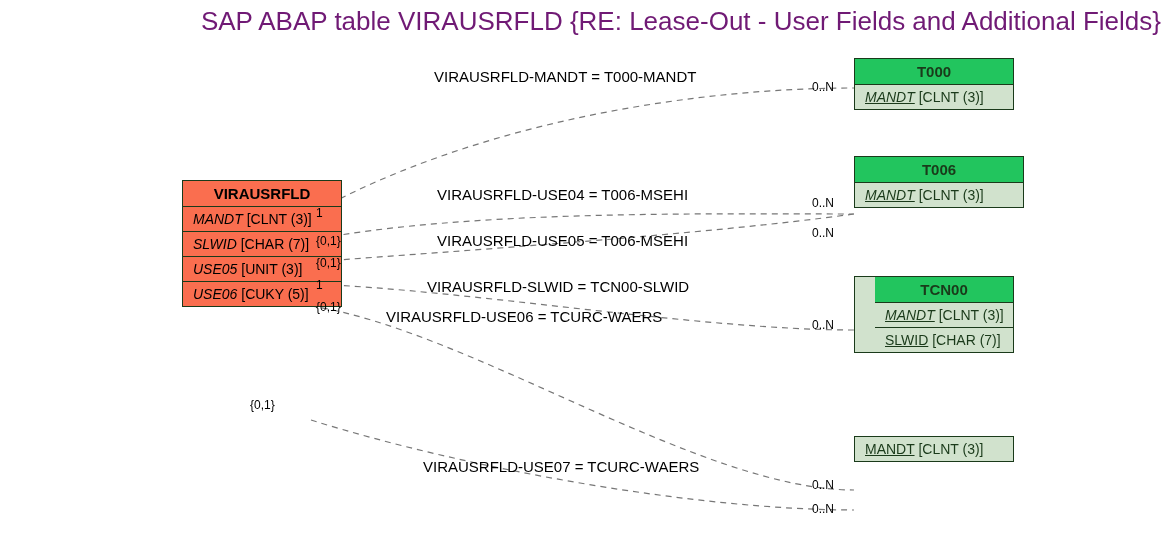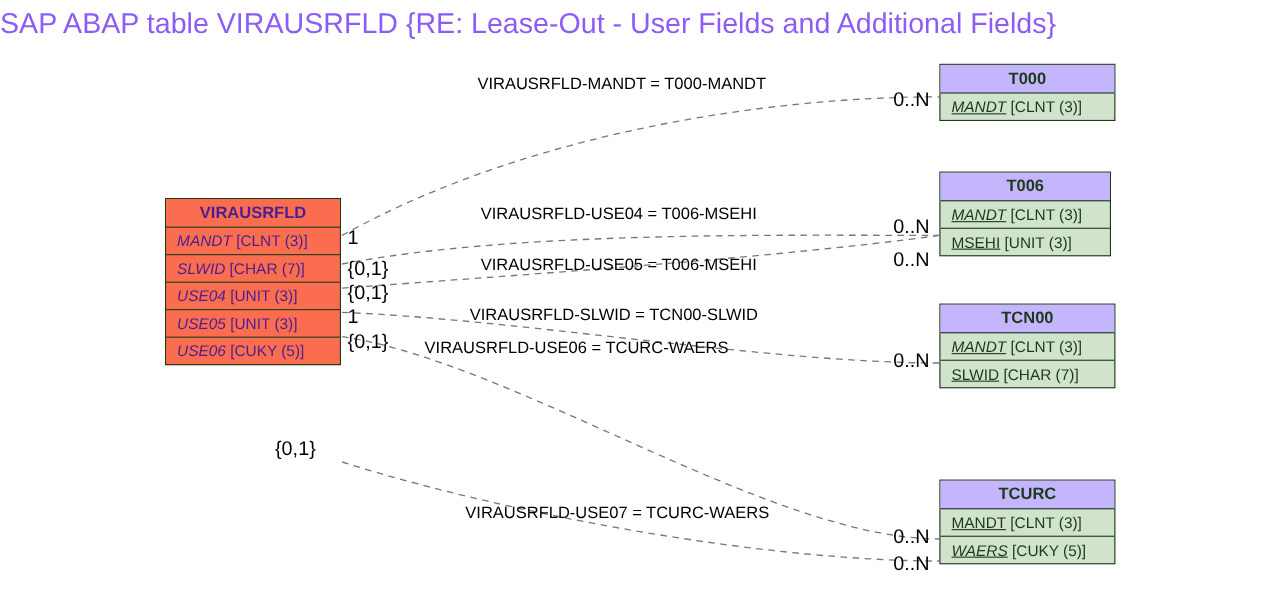--- a/index.html
+++ b/index.html
@@ -9,24 +9,24 @@
     height: 549px;
     font-family: "Helvetica Neue", Arial, sans-serif;
     background: #fff;
     position: relative;
   }
   .title {
     position: absolute;
     top: 6px;
     left: 0;
     width: 1161px;
-    text-align: left;
+    text-align: right;
     font-size: 26px;
     font-weight: 400;
-    color: #8b5cf6;
+    color: #701a75;
   }
   .entity {
     position: absolute;
     border: 1px solid #1a3a1a;
     box-sizing: border-box;
   }
   .entity .hdr {
     font-weight: bold;
     text-align: center;
     padding: 4px 10px;
@@ -35,33 +35,33 @@
   }
   .entity .row {
     padding: 4px 10px;
     border-bottom: 1px solid #1a3a1a;
     font-size: 14px;
     white-space: nowrap;
   }
   .entity .row:last-child { border-bottom: none; }
   .fk { font-style: italic; text-decoration: underline; }
   .f-it { font-style: italic; }
-  .source { background: #fa6e4f; color: #4c1d95; }
+  .source { background: #fa6e4f; color: #000000; margin-left: 32px; }
   .source .hdr { background: #fa6e4f; }
   .target { background: #d1e2cd; color: #1a3a1a; }
-  .target .hdr { background: #c4b5fd; }
+  .target .hdr { background: #22c55e; }
   .rel-label {
     position: absolute;
     font-size: 15px;
     color: #000;
     white-space: nowrap;
   }
   .card {
     position: absolute;
-    font-size: 18px;
+    font-size: 12px;
     color: #000;
     white-space: nowrap;
     font-family: Arial, sans-serif;
   }
   svg.conn {
     position: absolute;
     top: 0; left: 0;
     width: 1161px; height: 549px;
     pointer-events: none;
   }
@@ -89,21 +89,20 @@
 
   <path d="M 311 306 C 470 330, 700 490, 854 490"></path>
 
   <path d="M 311 420 C 470 470, 700 510, 854 510"></path>
 </svg>
 
 <div class="entity source" style="left:150px; top:180px; width:160px;">
   <div class="hdr">VIRAUSRFLD</div>
   <div class="row"><span class="f-it">MANDT</span> <span>[CLNT (3)]</span></div>
   <div class="row"><span class="f-it">SLWID</span> <span>[CHAR (7)]</span></div>
-  <div class="row"><span class="f-it">USE04</span> <span>[UNIT (3)]</span></div>
   <div class="row"><span class="f-it">USE05</span> <span>[UNIT (3)]</span></div>
   <div class="row"><span class="f-it">USE06</span> <span>[CUKY (5)]</span></div>
 </div>
 
 <div class="card" style="left:316px; top:206px;">1</div>
 <div class="card" style="left:316px; top:234px;">{0,1}</div>
 <div class="card" style="left:316px; top:256px;">{0,1}</div>
 <div class="card" style="left:316px; top:278px;">1</div>
 <div class="card" style="left:316px; top:300px;">{0,1}</div>
 <div class="card" style="left:250px; top:398px;">{0,1}</div>
@@ -120,29 +119,26 @@
 <div class="card" style="left:812px; top:226px;">0..N</div>
 <div class="card" style="left:812px; top:318px;">0..N</div>
 <div class="card" style="left:812px; top:478px;">0..N</div>
 <div class="card" style="left:812px; top:502px;">0..N</div>
 
 <div class="entity target" style="left:854px; top:58px; width:160px;">
   <div class="hdr">T000</div>
   <div class="row"><span class="fk">MANDT</span> <span>[CLNT (3)]</span></div>
 </div>
 
-<div class="entity target" style="left:854px; top:156px; width:156px;">
+<div class="entity target" style="left:854px; top:156px; width:170px;">
   <div class="hdr">T006</div>
   <div class="row"><span class="fk">MANDT</span> <span>[CLNT (3)]</span></div>
-  <div class="row"><span class="fk" style="text-decoration:underline;font-style:normal">MSEHI</span> <span>[UNIT (3)]</span></div>
 </div>
 
-<div class="entity target" style="left:854px; top:276px; width:160px;">
+<div class="entity target" style="left:854px; top:276px; width:160px;padding-left:20px;">
   <div class="hdr">TCN00</div>
   <div class="row"><span class="fk">MANDT</span> <span>[CLNT (3)]</span></div>
   <div class="row"><span style="text-decoration:underline">SLWID</span> <span>[CHAR (7)]</span></div>
 </div>
 
 <div class="entity target" style="left:854px; top:436px; width:160px;">
-  <div class="hdr">TCURC</div>
   <div class="row"><span style="text-decoration:underline">MANDT</span> <span>[CLNT (3)]</span></div>
-  <div class="row"><span class="fk">WAERS</span> <span>[CUKY (5)]</span></div>
 </div>
 
 </body></html>

